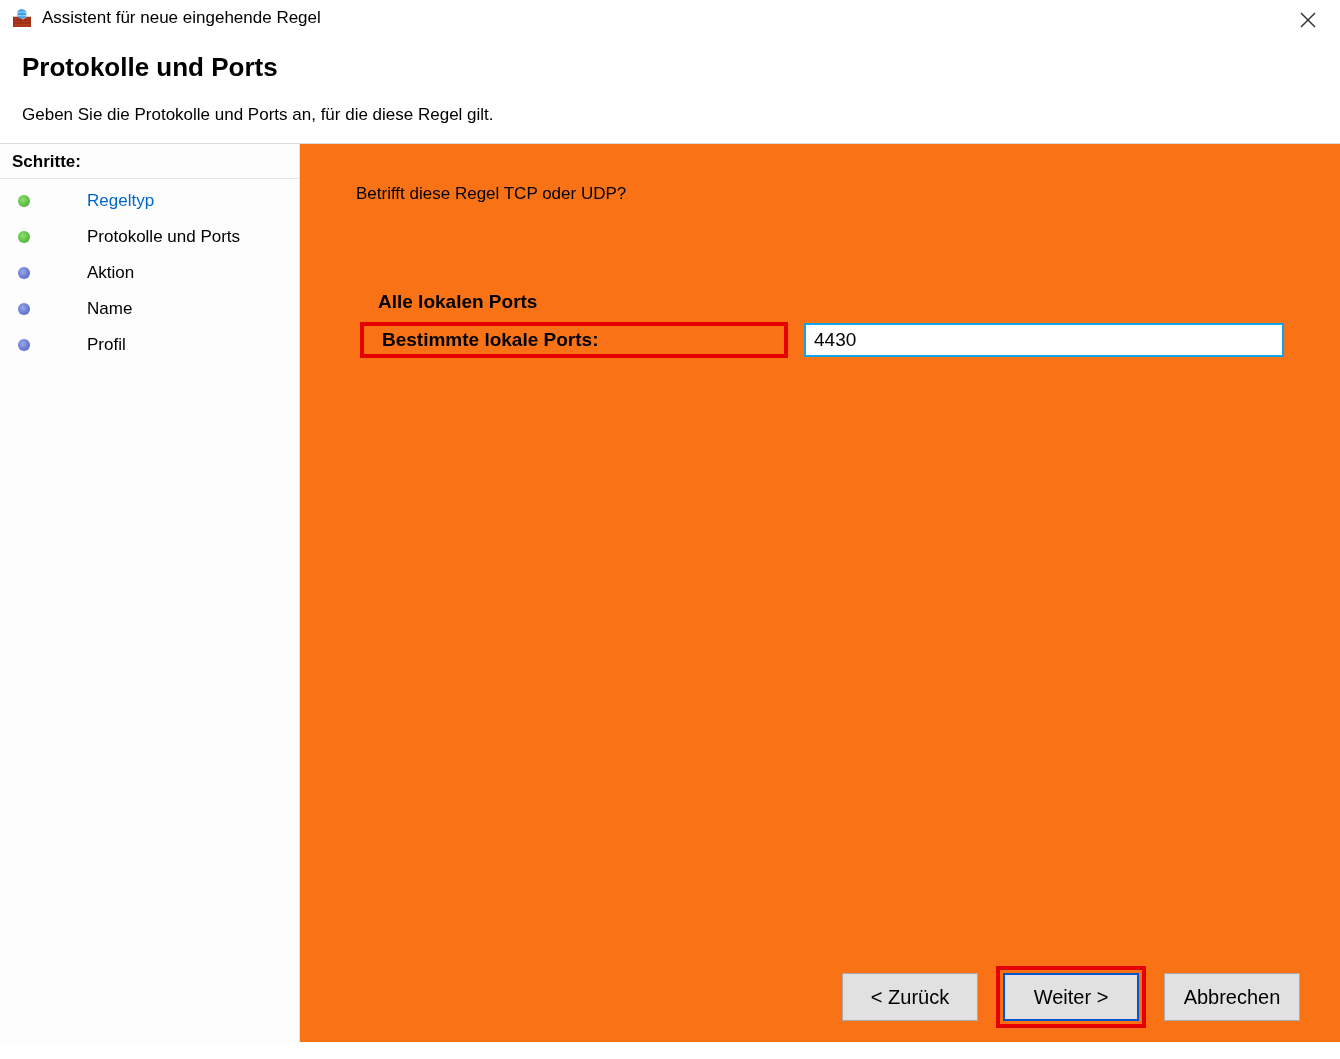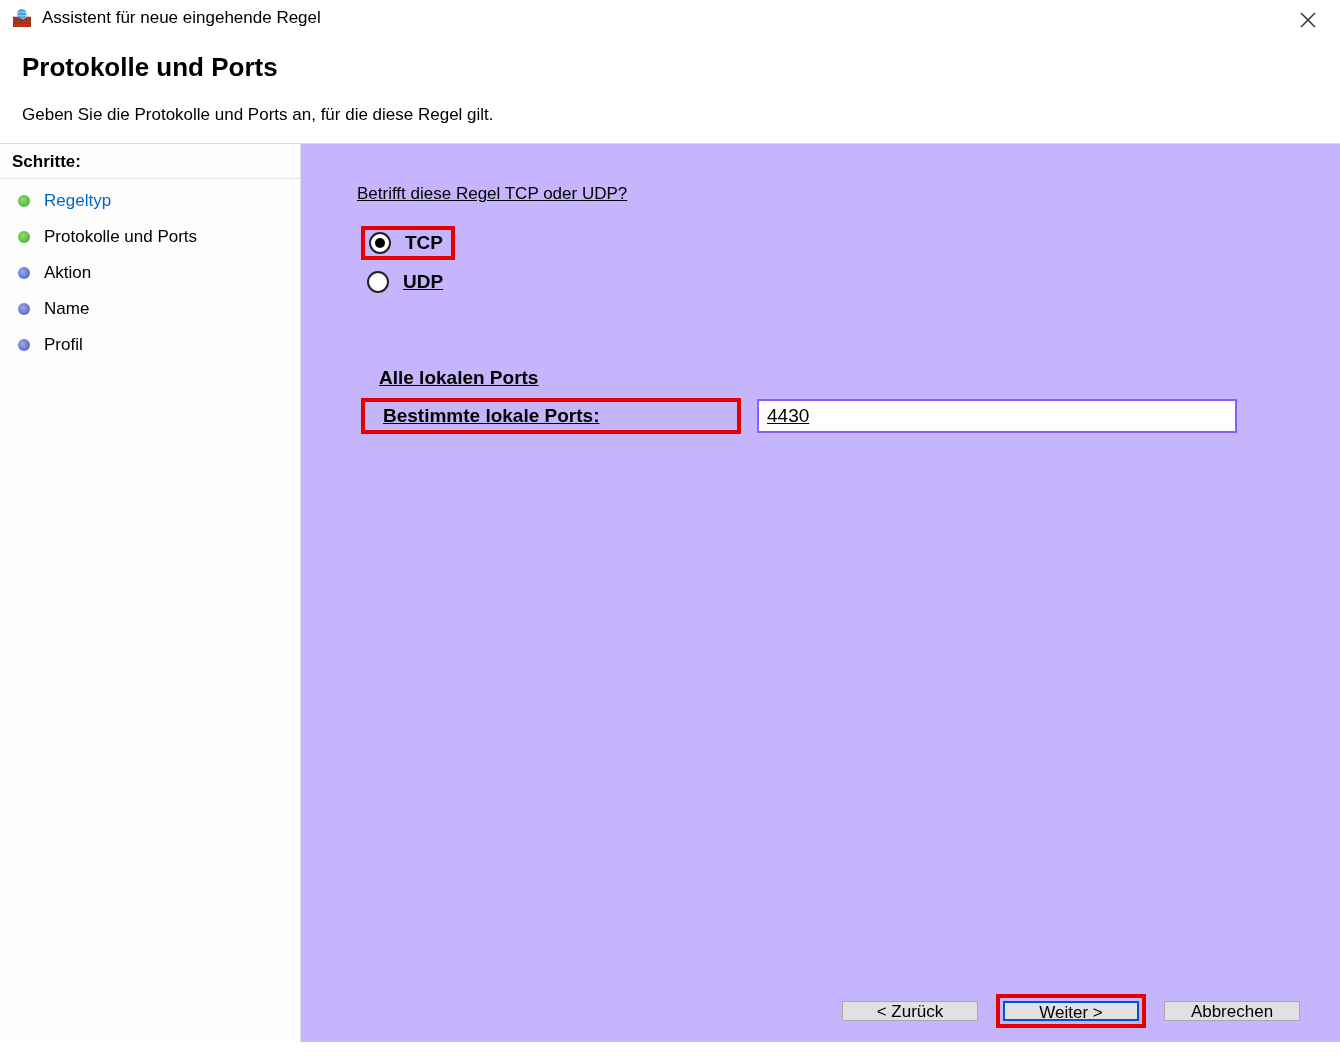--- a/index.html
+++ b/index.html
@@ -63,37 +63,37 @@
     border-bottom: 1px solid #e6e6e6;
     margin-bottom: 4px;
   }
   .step {
     display: flex;
     align-items: center;
     padding: 8px 12px 8px 18px;
     font-size: 17px;
     color: #000;
     cursor: pointer;
+    gap: 43px;
   }
   .step .bullet {
     width: 12px; height: 12px;
     border-radius: 50%;
     margin-right: 14px;
     display: inline-block;
   }
   .bullet.green { background: radial-gradient(circle at 40% 40%, #8fe06a 0%, #3aa32a 100%); }
   .bullet.blue  { background: radial-gradient(circle at 40% 40%, #9aa8e8 0%, #4055bf 100%); }
   .step.link .label { color: #0066cc; }
   .main {
     flex: 1;
-    background: #c4b5fd;
+    background: #f97316;
     border-left: 1px solid #e0e0e0;
     padding: 40px 56px 0 56px;
     position: relative;
-    text-decoration: underline;
   }
   .question {
     font-size: 17px;
     margin-bottom: 22px;
   }
   .radio-group { margin-left: 4px; }
   .radio-row {
     display: flex;
     align-items: center;
     padding: 5px 6px;
@@ -130,28 +130,28 @@
     align-items: center;
     padding: 5px 6px 5px 4px;
   }
   .port-radio-row .radio { margin-right: 14px; }
   .port-radio-row .rlabel { font-weight: bold; font-size: 19px; }
   .highlight-wide {
     border: 4px solid #e60000;
     display: flex;
     align-items: flex-end;
     padding: 3px 8px 3px 4px;
-    width: 380px;
+    width: 428px;
   }
   .port-input {
     width: 480px;
     height: 34px;
     font-size: 19px;
     padding: 2px 8px;
-    border: 2px solid #8b5cf6;
+    border: 2px solid #0ea5e9;
     background: #fff;
     font-family: inherit;
     margin-left: 16px;
   }
   .row-inline {
     display: flex;
     align-items: center;
     margin-top: 4px;
   }
   .example {
@@ -163,26 +163,26 @@
   .button-bar {
     position: absolute;
     right: 40px;
     bottom: 14px;
     display: flex;
     gap: 18px;
     align-items: center;
   }
   .btn {
     min-width: 136px;
-    height: 20px;
+    height: 48px;
     background: #e1e1e1;
     border: 1px solid #a9a9a9;
-    font-size: 17px;
-    display: flex;
-    align-items: flex-start;
+    font-size: 20px;
+    display: flex;
+    align-items: center;
     justify-content: center;
     cursor: pointer;
     user-select: none;
   }
   .btn.primary {
     border: 2px solid #0055cc;
   }
   .highlight-next {
     border: 4px solid #e60000;
     padding: 3px;
@@ -246,32 +246,20 @@
     <div class="step">
       <span class="bullet blue"></span>
       <span class="label">Profil</span>
     </div>
   </div>
 
   <div class="main">
 
     <div class="question">Betrifft diese Regel TCP oder UDP?</div>
 
-    <div class="radio-group">
-      <div class="highlight-box">
-        <div class="radio-row" style="padding:0; margin:0;">
-          <span class="radio checked"></span>
-          <span class="rlabel">TCP</span>
-        </div>
-      </div>
-      <div class="radio-row" style="margin-top:6px;">
-        <span class="radio"></span>
-        <span class="rlabel">UDP</span>
-      </div>
-    </div>
 
     <div class="section-spacer"></div>
 
 
     <div class="radio-group">
       <div class="port-radio-row">
         <span class="radio"></span>
         <span class="rlabel">Alle lokalen Ports</span>
       </div>
 

